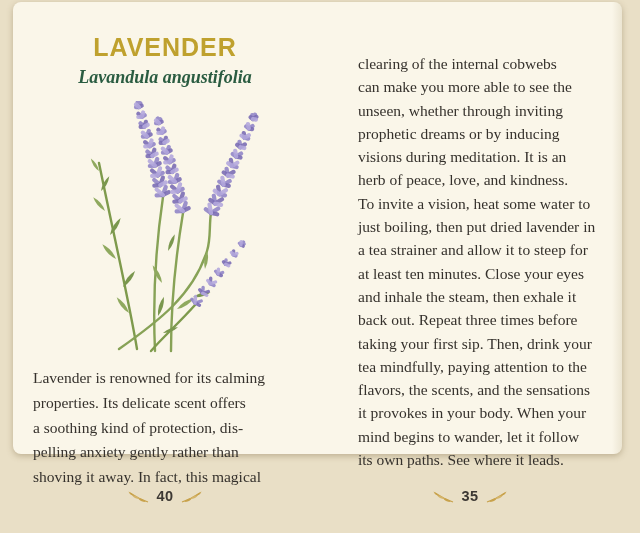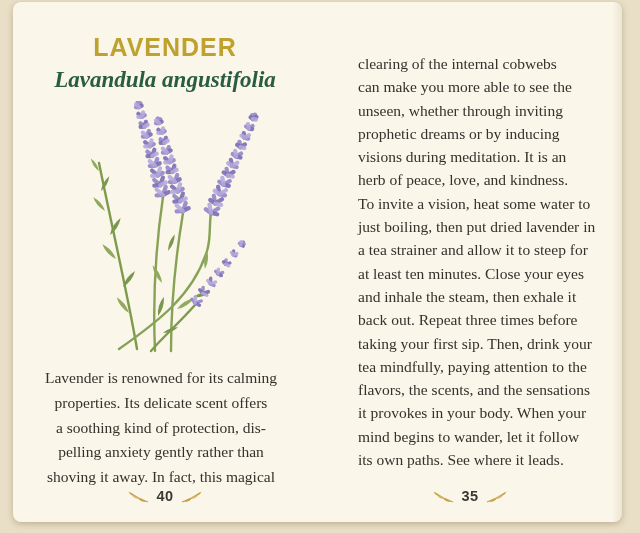--- a/index.html
+++ b/index.html
@@ -1,33 +1,33 @@
 <!DOCTYPE html>
 <html><head>
 <meta charset="utf-8">
 <style>
   html,body{margin:0;padding:0;}
   body{width:640px;height:533px;overflow:hidden;background:#e9dfc6;}
   .scene{position:relative;width:640px;height:533px;font-family:"Liberation Serif",serif;}
-  .card{position:absolute;left:13px;top:2px;width:609px;height:520px;background:#faf6e9;
+  .card{position:absolute;left:13px;top:2px;width:609px;height:452px;background:#faf6e9;
         border-radius:8px;box-shadow:0 2px 6px rgba(110,90,50,.35);}
   .card::after{content:"";position:absolute;right:0;top:0;bottom:0;width:10px;
         border-radius:0 8px 8px 0;pointer-events:none;
         background:linear-gradient(to right,rgba(160,140,90,0),rgba(160,140,90,.16));}
   .page{position:absolute;top:0;height:100%;width:304px;}
   .page.left{left:0;}
   .page.right{left:305px;}
   .title{position:absolute;left:0;right:0;top:31px;margin:0;text-align:center;
         font-family:"Liberation Sans",sans-serif;font-weight:700;font-size:25px;
         letter-spacing:1px;color:#bfa12e;}
   .latin{position:absolute;left:0;right:0;top:65px;margin:0;text-align:center;
-        font-style:italic;font-weight:700;font-size:23px;color:#2a5c41;}
+        font-style:italic;font-weight:700;font-size:18px;color:#2a5c41;}
   .illustration{position:absolute;left:46px;top:99px;width:248px;height:252px;}
   .body-text{position:absolute;margin:8px;white-space:pre;font-size:15.5px;color:#35312c;}
-  .left .body-text{left:24px;top:356px;line-height:24.8px;text-align:center;}
+  .left .body-text{left:12px;top:356px;line-height:24.8px;}
   .right .body-text{left:32px;top:42px;line-height:23.3px;}
   .footer{position:absolute;left:0;top:486px;width:100%;display:flex;
         align-items:flex-end;justify-content:center;gap:6px;}
   .footer .num{font-family:"Liberation Sans",sans-serif;font-size:14.5px;font-weight:700;
         color:#3c3833;letter-spacing:.5px;}
   .orn{display:block;}
   .orn.left{transform:scaleX(-1);}
 </style>
 </head>
 <body>

